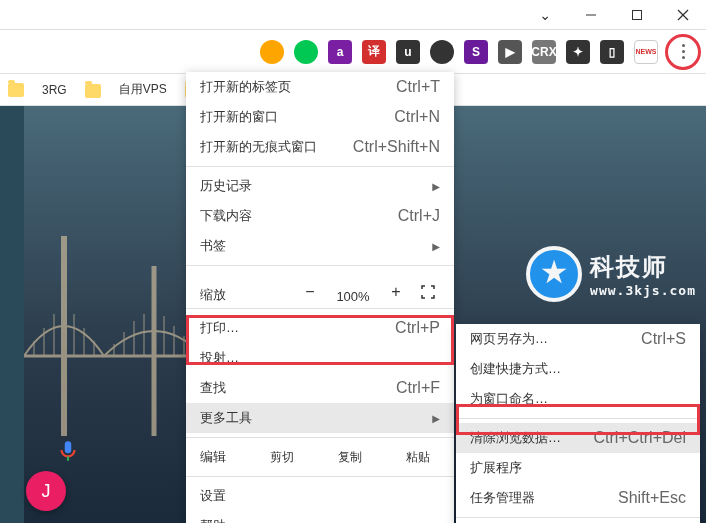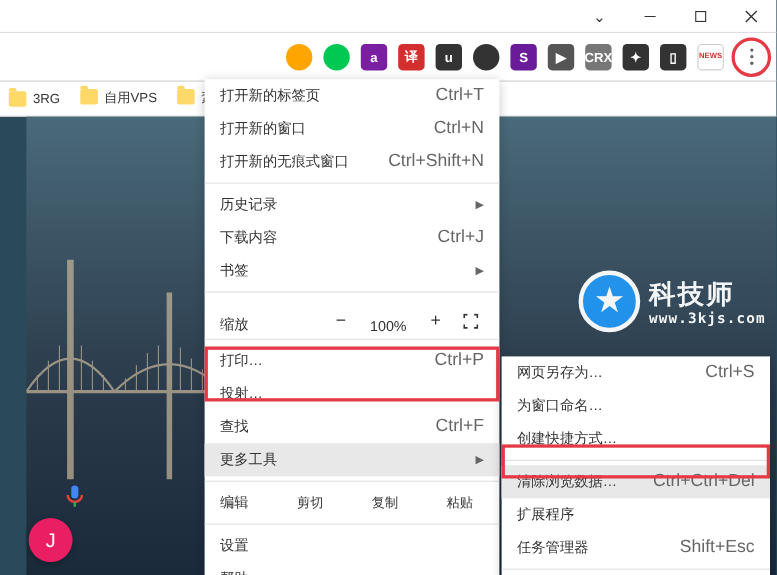--- a/index.html
+++ b/index.html
@@ -11,21 +11,21 @@
 .wc-btn svg { width: 12px; height: 12px; }
 
 .toolbar { position: absolute; top: 30px; left: 0; right: 0; height: 44px; background: #fff; display: flex; align-items: center; padding: 0 8px; gap: 10px; justify-content: flex-end; border-bottom: 1px solid #e0e0e0; }
 .ext-icon { width: 24px; height: 24px; border-radius: 4px; display: flex; align-items: center; justify-content: center; font-size: 12px; font-weight: bold; color: #fff; }
 .kebab-wrap { width: 30px; height: 30px; border-radius: 50%; display: flex; align-items: center; justify-content: center; position: relative; }
 .kebab-circle { position: absolute; width: 36px; height: 36px; border: 3px solid #e63946; border-radius: 50%; top: -3px; left: -3px; }
 .kebab { display: flex; flex-direction: column; gap: 3px; }
 .kebab span { width: 3px; height: 3px; background: #5f6368; border-radius: 50%; }
 
 .bookmarks { position: absolute; top: 74px; left: 0; right: 0; height: 32px; background: #fff; display: flex; align-items: center; padding: 0 8px; gap: 18px; border-bottom: 1px solid #e0e0e0; }
-.bm-item { display: flex; align-items: flex-start; gap: 6px; font-size: 12px; color: #333; }
+.bm-item { display: flex; align-items: flex-end; gap: 18px; font-size: 12px; color: #333; }
 .folder-icon { width: 16px; height: 14px; background: #ffd968; border-radius: 2px; position: relative; }
 .folder-icon:before { content: ''; position: absolute; top: -3px; left: 0; width: 7px; height: 3px; background: #ffd968; border-radius: 2px 2px 0 0; }
 
 .content-bg { position: absolute; top: 106px; left: 0; right: 0; bottom: 0; background: linear-gradient(180deg, #4a6a7a 0%, #2a3a4a 60%, #1a2a3a 100%); margin-left: 24px; }
 .bridge { position: absolute; top: 130px; left: 0; width: 220px; height: 200px; opacity: 0.7; }
 
 .mic-btn { position: absolute; left: 55px; top: 438px; width: 26px; height: 26px; }
 .avatar { position: absolute; left: 26px; bottom: 12px; width: 40px; height: 40px; border-radius: 50%; background: #e91e63; color: #fff; display: flex; align-items: center; justify-content: center; font-size: 18px; box-shadow: 0 2px 6px rgba(0,0,0,0.3); }
 
 .logo-watermark { position: absolute; top: 140px; right: 10px; display: flex; align-items: center; gap: 8px; opacity: 0.95; }
@@ -229,24 +229,24 @@
       <span class="menu-label">帮助</span>
       <span class="menu-arrow">▶</span>
     </div>
   </div>
 <div class="menu menu-sub" id="menu-sub">
     <div class="menu-row">
       <span class="menu-label">网页另存为…</span>
       <span class="menu-shortcut">Ctrl+S</span>
     </div>
     <div class="menu-row">
+      <span class="menu-label">创建快捷方式…</span>
+    </div>
+    <div class="menu-row">
       <span class="menu-label">为窗口命名…</span>
-    </div>
-    <div class="menu-row">
-      <span class="menu-label">创建快捷方式…</span>
     </div>
     <div class="menu-sep"></div>
     <div class="menu-row highlighted-main">
       <span class="menu-label">清除浏览数据…</span>
       <span class="menu-shortcut">Ctrl+Ctrl+Del</span>
     </div>
     <div class="menu-row">
       <span class="menu-label">扩展程序</span>
     </div>
     <div class="menu-row">

